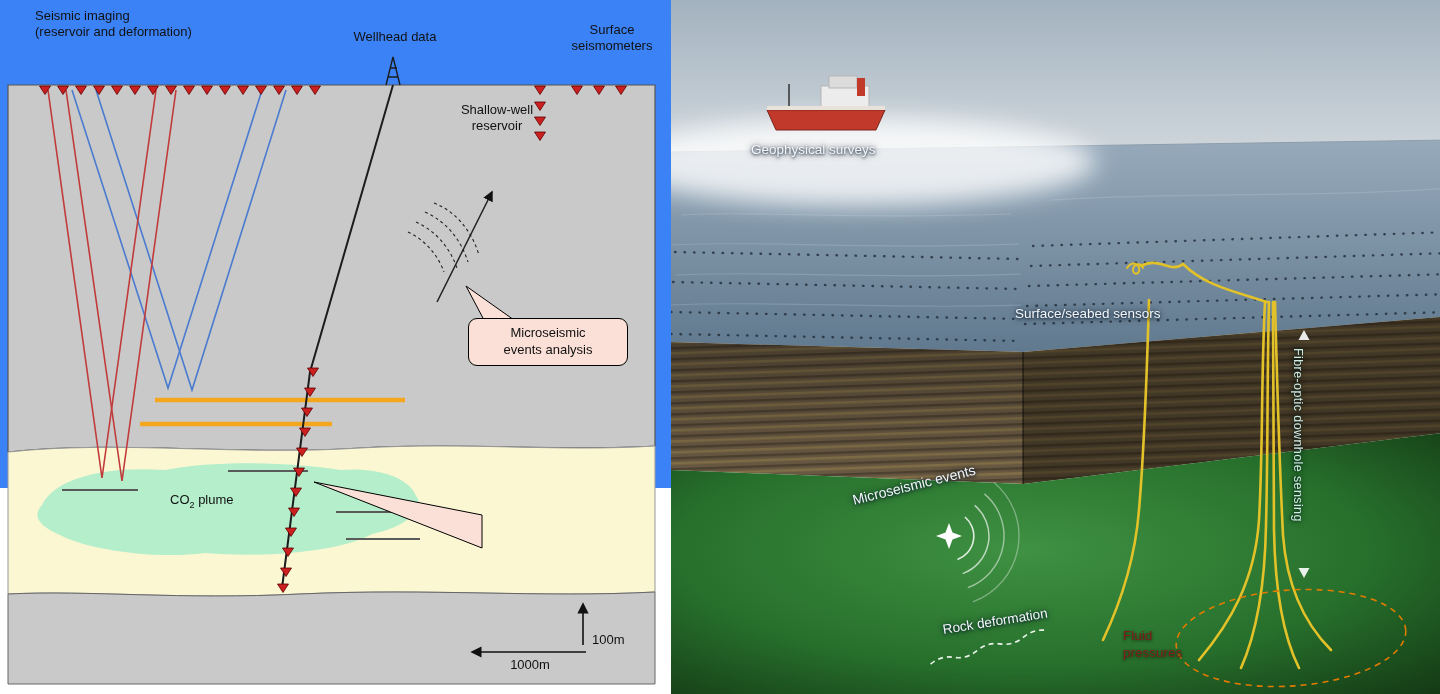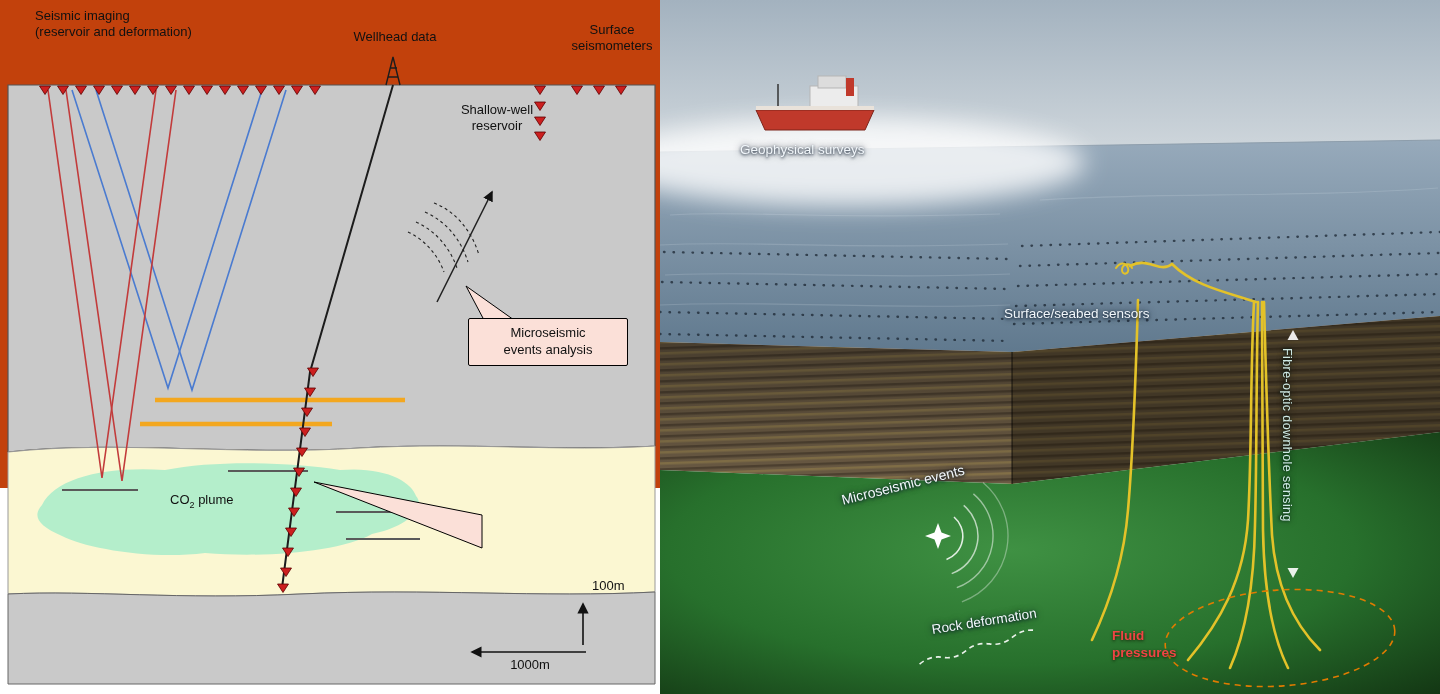--- a/index.html
+++ b/index.html
@@ -1,38 +1,38 @@
 <!DOCTYPE html>
 <html><head>
 <meta charset="utf-8">
 <style>
   html,body { margin:0; padding:0; background:#ffffff; }
   body { width:1440px; height:694px; overflow:hidden; font-family:"Liberation Sans", sans-serif; }
   .stage { position:relative; width:1440px; height:694px; display:flex; background:#fff; }
-  .panel-left { position:relative; width:660px; height:488px; background:#c2410c; flex:0 0 auto; }
+  .panel-left { position:relative; width:660px; height:488px; background:#3b82f6; flex:0 0 auto;padding-left:11px; }
   .panel-right { position:relative; width:780px; height:694px; flex:0 0 auto; overflow:hidden; }
   .panel-left svg, .panel-right svg { position:absolute; left:0; top:0; }
 
   .llabel { position:absolute; color:#111; font-size:13px; line-height:1.25; white-space:nowrap; }
   .center { text-align:center; }
   .right { text-align:center; }
 
   .callout-box {
-    position:absolute; background:#fbe0d8; border:1px solid #000; border-radius:2px;
+    position:absolute; background:#fbe0d8; border:1px solid #000; border-radius:9px;
     text-align:center; font-size:13px; line-height:1.3; color:#111; padding:6px 10px;
     box-sizing:border-box;
   }
 
   .rlabel {
     position:absolute; color:#f2f7fb; font-size:13.5px; line-height:1.25; white-space:nowrap;
     text-shadow:0 1px 3px rgba(8,22,40,.95), 0 0 7px rgba(8,22,40,.75);
   }
   .rot-m14 { transform:rotate(-14deg); transform-origin:left center; font-size:14px; }
   .rot-m9  { transform:rotate(-9deg);  transform-origin:left center; }
-  .fluid   { color:#ef4444; font-weight:bold; text-shadow:0 1px 3px rgba(20,30,5,.9); }
+  .fluid   { color:#7f1d1d; font-weight:normal; text-shadow:0 1px 3px rgba(20,30,5,.9); }
   .vert-label {
     position:absolute; writing-mode:vertical-rl; color:#cfe9e4; font-size:12.5px;
     letter-spacing:.4px; text-shadow:0 1px 3px rgba(5,25,20,.95), 0 0 6px rgba(5,25,20,.7);
     white-space:nowrap;
   }
   sub { font-size:9px; }
 </style>
 </head>
 <body>
 
@@ -160,21 +160,21 @@
     <div class="callout-box" style="left:468px; top:318px; width:160px;">
       <div>Microseismic</div>
       <div>events analysis</div>
     </div>
 
     <div class="llabel" style="left:170px; top:492px;">
       <span>CO</span><sub>2</sub><span> plume</span>
     </div>
 
 
-    <div class="llabel" style="left:592px; top:578px;">100m</div>
+    <div class="llabel" style="left:592px; top:632px;">100m</div>
     <div class="llabel center" style="left:485px; top:657px; width:90px;">1000m</div>
   </div>
 
   <div class="panel-right">
     <svg width="780" height="694" viewBox="0 0 780 694">
       <defs>
         <linearGradient id="skyG" x1="0" y1="0" x2="0" y2="1">
           <stop offset="0" stop-color="#a3b2bf"></stop>
             <stop offset="1" stop-color="#dde2e5"></stop>
         </linearGradient>

